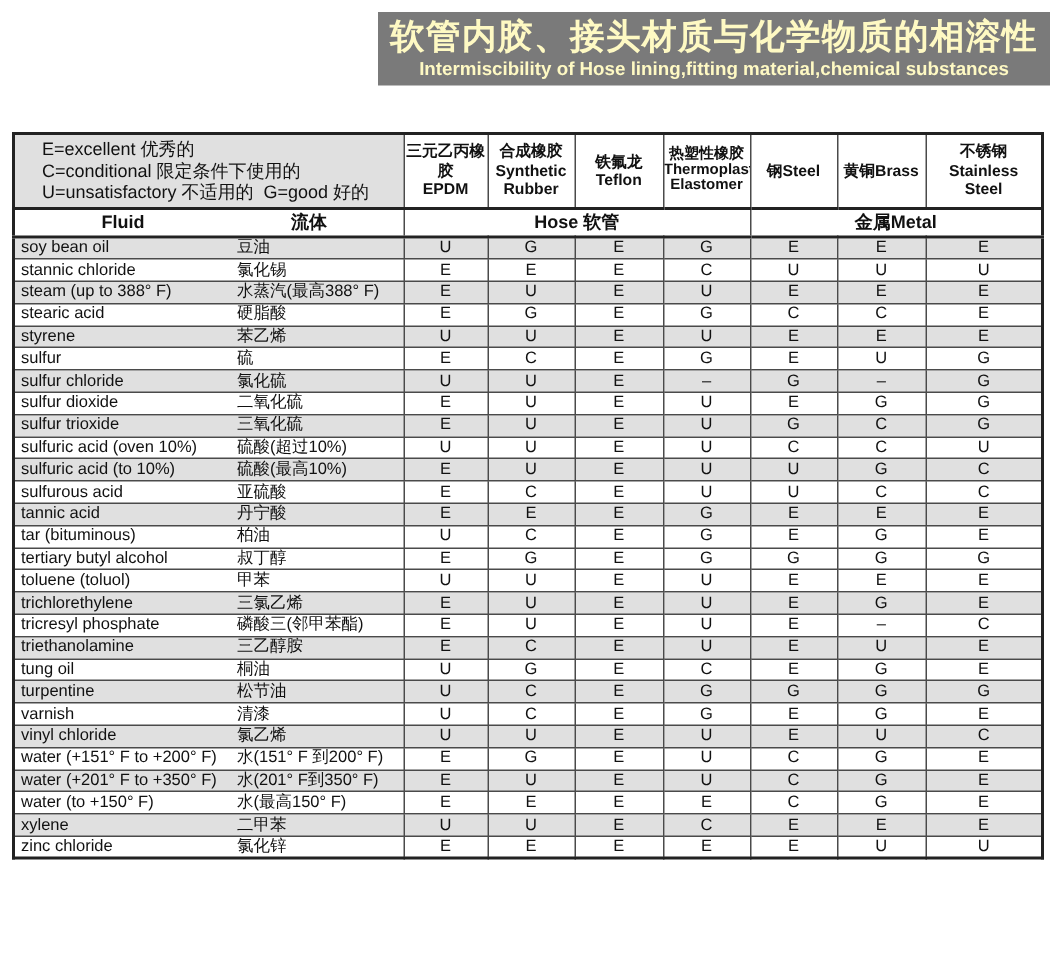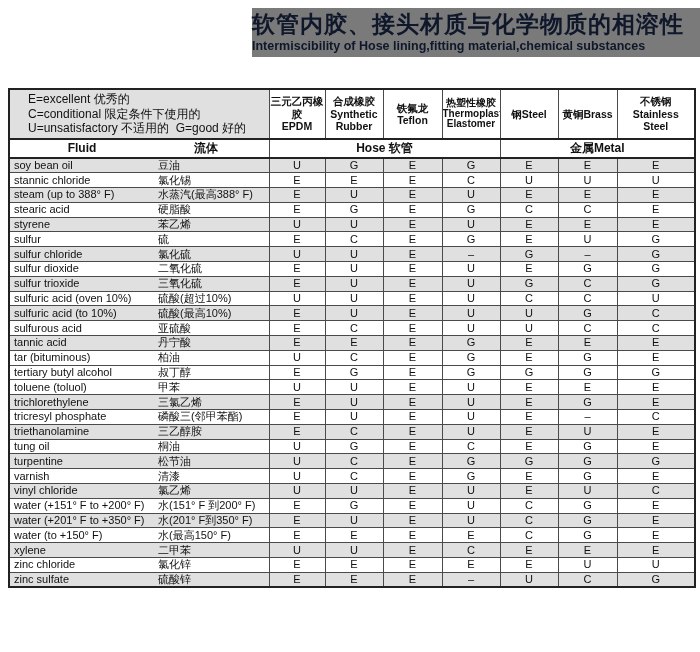--- a/index.html
+++ b/index.html
@@ -1,20 +1,20 @@
 <!DOCTYPE html>
 <html><head>
 <meta charset="utf-8">
 <style>
   *{margin:0;padding:0;box-sizing:border-box;}
   html,body{background:#fff;}
   body{width:700px;height:652px;font-family:"Liberation Sans","DejaVu Sans",sans-serif;color:#111;}
   .page{position:relative;width:700px;height:652px;overflow:hidden;background:#fff;}
 
-  .banner{position:absolute;left:252px;top:8px;right:0;height:49px;background:#7a7a7a;color:#0f172a;padding-top:2px;}
+  .banner{position:absolute;left:252px;top:8px;right:0;height:49px;background:#7a7a7a;color:#fef9c3;text-align:center;padding-top:2px;}
   .banner .zh-title{font-size:23px;font-weight:bold;line-height:29px;letter-spacing:1px;white-space:nowrap;}
   .banner .en-title{font-size:12.5px;font-weight:bold;line-height:14px;white-space:nowrap;}
 
   table{position:absolute;left:8px;top:88px;width:686px;border-collapse:collapse;table-layout:fixed;border:2px solid #222;}
   th,td{border:1px solid #4a4a4a;overflow:hidden;}
 
   th.legend{background:#e0e0e0;text-align:left;vertical-align:middle;padding:2px 0 2px 18px;font-weight:normal;font-size:12px;line-height:14.6px;height:50px;border-bottom:2px solid #222;white-space:nowrap;margin-left:41px;}
   th.mat{background:#fff;font-size:10.5px;font-weight:bold;line-height:12.5px;vertical-align:middle;text-align:center;height:50px;border-bottom:2px solid #222;}
   th.mat.small{font-size:10px;line-height:10.5px;}
 
@@ -372,26 +372,16 @@
         <tr>
           <td class="fluid"><span class="en">zinc chloride</span><span class="zh">氯化锌</span></td>
           <td class="val">E</td>
           <td class="val">E</td>
           <td class="val">E</td>
           <td class="val">E</td>
           <td class="val">E</td>
           <td class="val">U</td>
           <td class="val">U</td>
         </tr>
-        <tr class="stripe">
-          <td class="fluid"><span class="en">zinc sulfate</span><span class="zh">硫酸锌</span></td>
-          <td class="val">E</td>
-          <td class="val">E</td>
-          <td class="val">E</td>
-          <td class="val">–</td>
-          <td class="val">U</td>
-          <td class="val">C</td>
-          <td class="val">G</td>
-        </tr>
       </tbody>
   </table>
 
 </div>
 
 </body></html>

